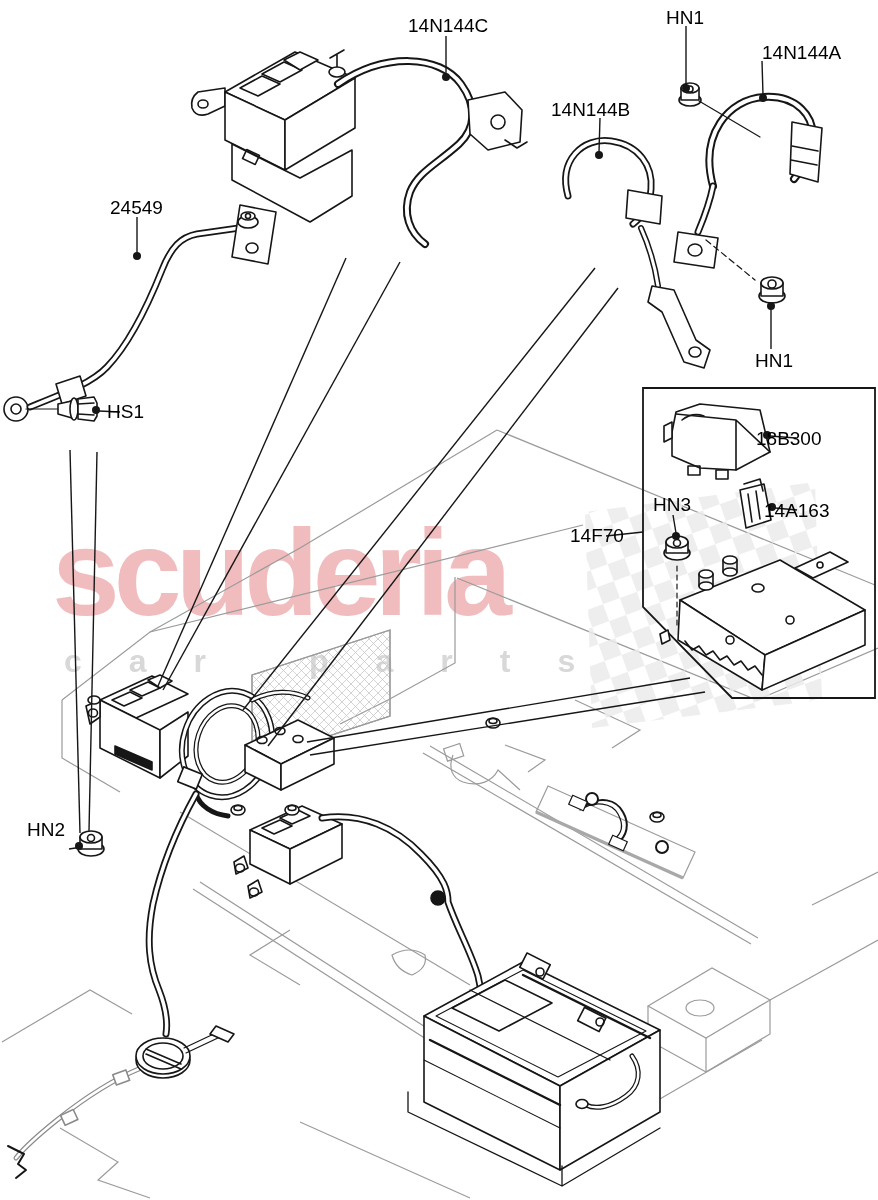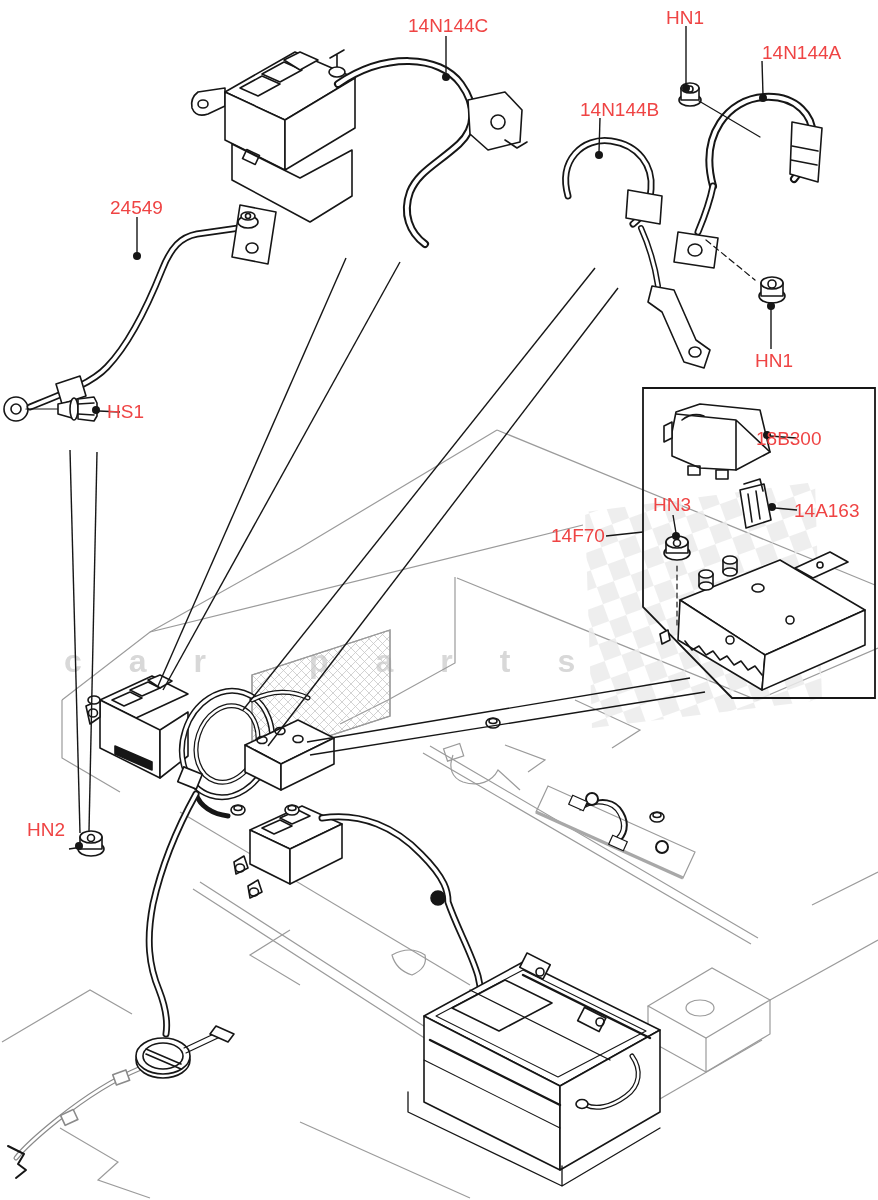--- a/index.html
+++ b/index.html
@@ -3,27 +3,28 @@
 <meta charset="utf-8">
 <style>
   html,body{margin:0;padding:0;background:#fff;}
   #stage{position:relative;width:878px;height:1200px;background:#fff;overflow:hidden;
          font-family:"Liberation Sans",sans-serif;}
   .wm-brand{position:absolute;left:52px;top:512px;font-size:122px;font-weight:bold;
             letter-spacing:-6px;color:#f1bcbe;z-index:1;line-height:1;user-select:none;}
   .wm-sub{position:absolute;left:64px;top:645px;font-size:32px;font-weight:bold;
           letter-spacing:47px;color:#d8d8d8;z-index:1;line-height:1;user-select:none;}
   svg#art{position:absolute;left:0;top:0;z-index:2;}
-  .plabel{position:absolute;z-index:5;font-size:19px;color:#ef4444;line-height:20px;white-space:nowrap;}
+  .plabel{position:absolute;z-index:5;font-size:19px;color:#000000;line-height:20px;white-space:nowrap;}
 </style>
 </head>
 <body>
 
 <div id="stage">
 
+  <div class="wm-brand">scuderia</div>
   <div class="wm-sub">car parts</div>
 
   <svg id="art" width="878" height="1200" viewBox="0 0 878 1200">
     <defs>
       <pattern id="mesh" width="9" height="9" patternUnits="userSpaceOnUse">
         <path d="M0,9 L9,0 M0,0 L9,9" stroke="#c8c8c8" stroke-width="0.8" fill="none"></path>
       </pattern>
       <pattern id="chk" width="36" height="36" patternUnits="userSpaceOnUse" patternTransform="rotate(-20)">
         <rect x="0" y="0" width="18" height="18" fill="#ebebeb"></rect>
         <rect x="18" y="18" width="18" height="18" fill="#ebebeb"></rect>
@@ -345,23 +346,23 @@
       <circle cx="772" cy="507" r="4"></circle>
       <circle cx="676" cy="536" r="4"></circle>
       <circle cx="771" cy="306" r="4"></circle>
       <circle cx="79" cy="846" r="4"></circle>
     </g>
   </svg>
 
   <div class="plabel" style="left:408px;top:16px">14N144C</div>
   <div class="plabel" style="left:666px;top:8px">HN1</div>
   <div class="plabel" style="left:762px;top:43px">14N144A</div>
-  <div class="plabel" style="left:580px;top:100px">14N144B</div>
+  <div class="plabel" style="left:551px;top:100px">14N144B</div>
   <div class="plabel" style="left:110px;top:198px">24549</div>
   <div class="plabel" style="left:107px;top:402px">HS1</div>
   <div class="plabel" style="left:756px;top:429px">18B300</div>
   <div class="plabel" style="left:653px;top:495px">HN3</div>
-  <div class="plabel" style="left:794px;top:501px">14A163</div>
-  <div class="plabel" style="left:551px;top:526px">14F70</div>
+  <div class="plabel" style="left:764px;top:501px">14A163</div>
+  <div class="plabel" style="left:570px;top:526px">14F70</div>
   <div class="plabel" style="left:755px;top:351px">HN1</div>
   <div class="plabel" style="left:27px;top:820px">HN2</div>
 
 </div>
 
 </body></html>

